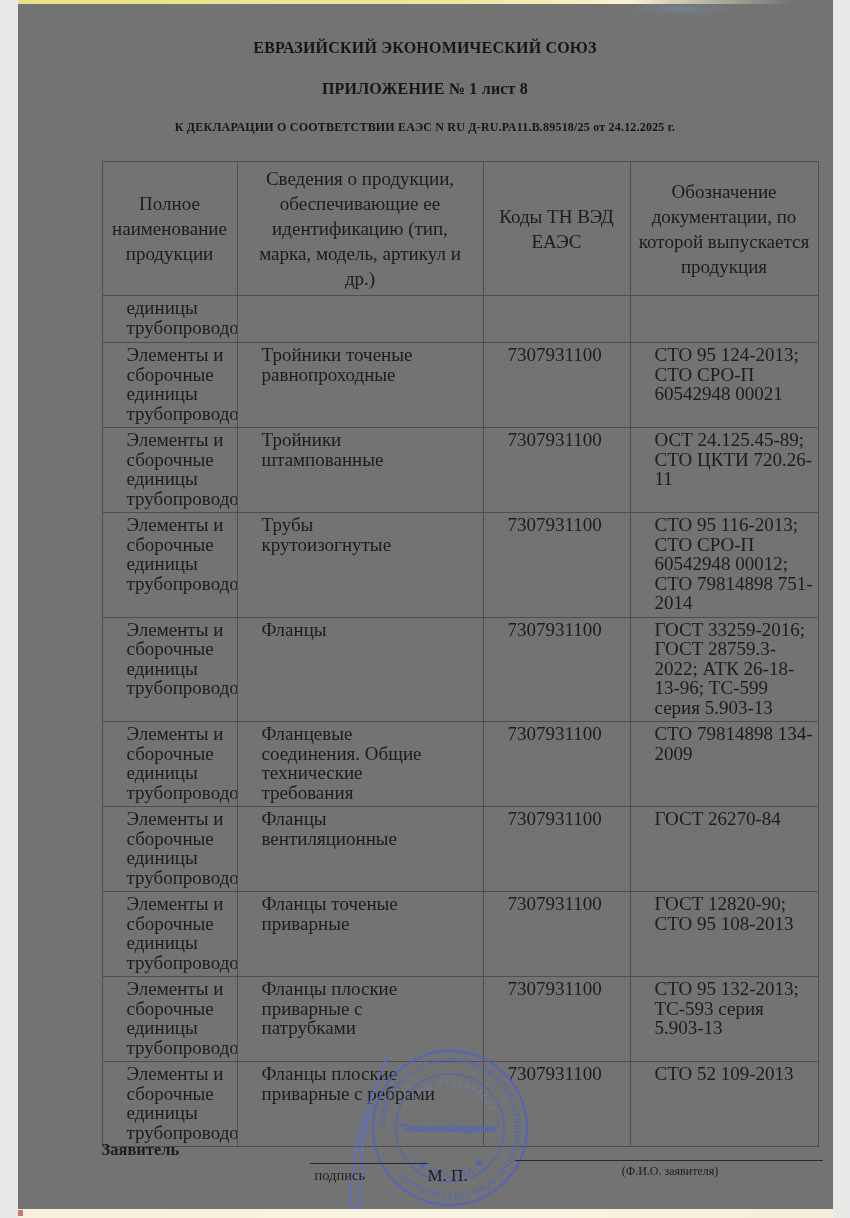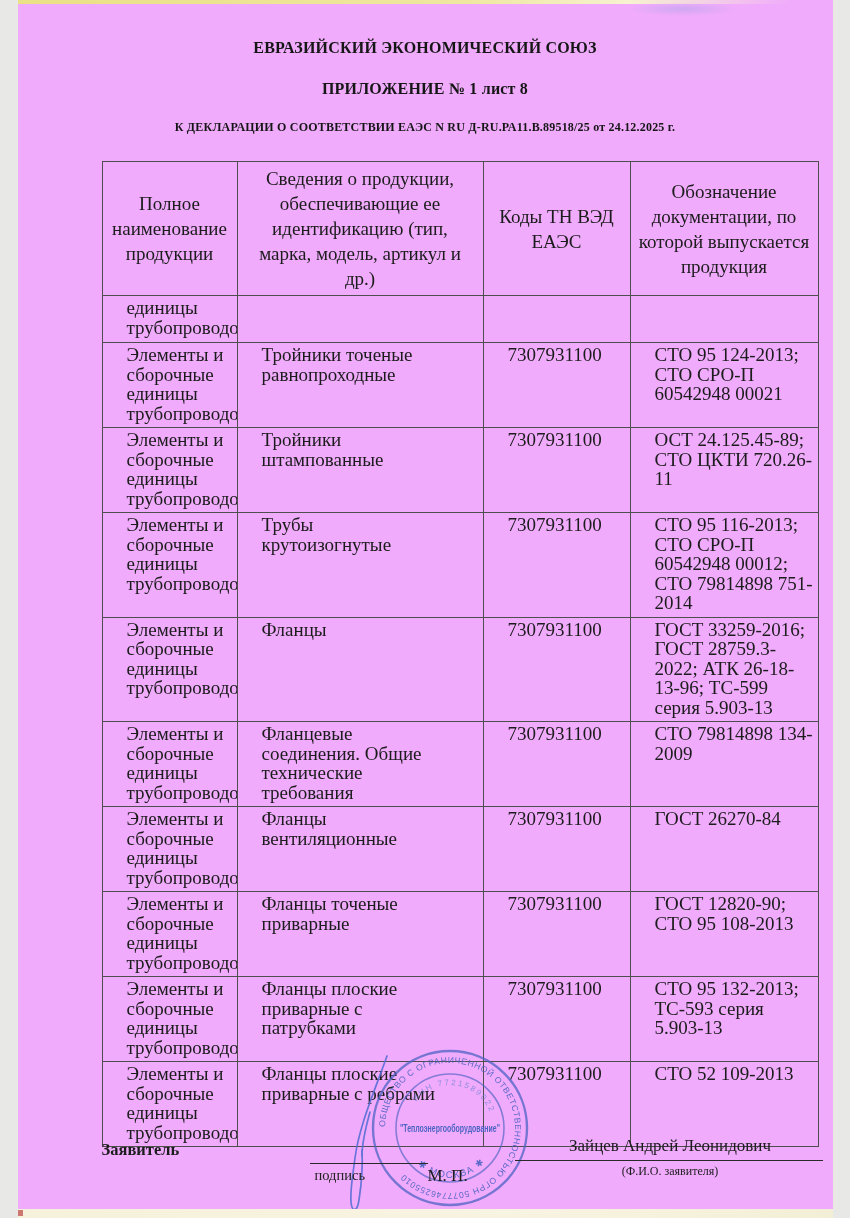--- a/index.html
+++ b/index.html
@@ -5,21 +5,21 @@
   html,body{margin:0;padding:0;}
   body{
     background:#e8e8e6;
     font-family:"Liberation Serif","DejaVu Serif",serif;
     -webkit-font-smoothing:antialiased;
   }
   .page{
     position:relative;
     width:815px;height:1218px;
     margin:0 auto;
-    background:#f0abfc;
+    background:#737373;
     overflow:hidden;
     color:#1c1c1c;
   }
   .scan-edge-top{
     position:absolute;top:0;left:0;width:100%;height:4px;
     background:linear-gradient(90deg,#eae086 0%,#efe7a0 55%,#f7f2d0 75%,rgba(247,242,208,0) 95%);
   }
   .scan-edge-bottom{
     position:absolute;bottom:0;left:0;width:100%;height:9px;
     background:linear-gradient(90deg,#f6f1da 0%,#f8f4e2 60%,#f3efd6 100%);
@@ -221,20 +221,19 @@
       <g fill="none" stroke="#5b6fd6" stroke-width="1.7" stroke-linecap="round" opacity="0.9">
         <path d="M 69 6 C 57 40 41 76 37 108 C 35 124 32 140 33 152 C 34 162 39 163 41 150 C 43 137 45 118 44 100"></path>
         <path d="M 52 62 C 47 80 44 94 44 106"></path>
       </g>
     </svg>
 
     <div class="sig-line"></div>
     <span class="sig-caption">подпись</span>
     <span class="mp-label">М. П.</span>
 
-    <div class="name-value">Зайцев Андрей Леонидович</div>
     <div class="name-line"></div>
     <div class="name-caption">(Ф.И.О. заявителя)</div>
   </div>
 
   <div class="scan-edge-bottom"></div>
   <div class="scan-mark-red"></div>
 </div>
 
 </body></html>

